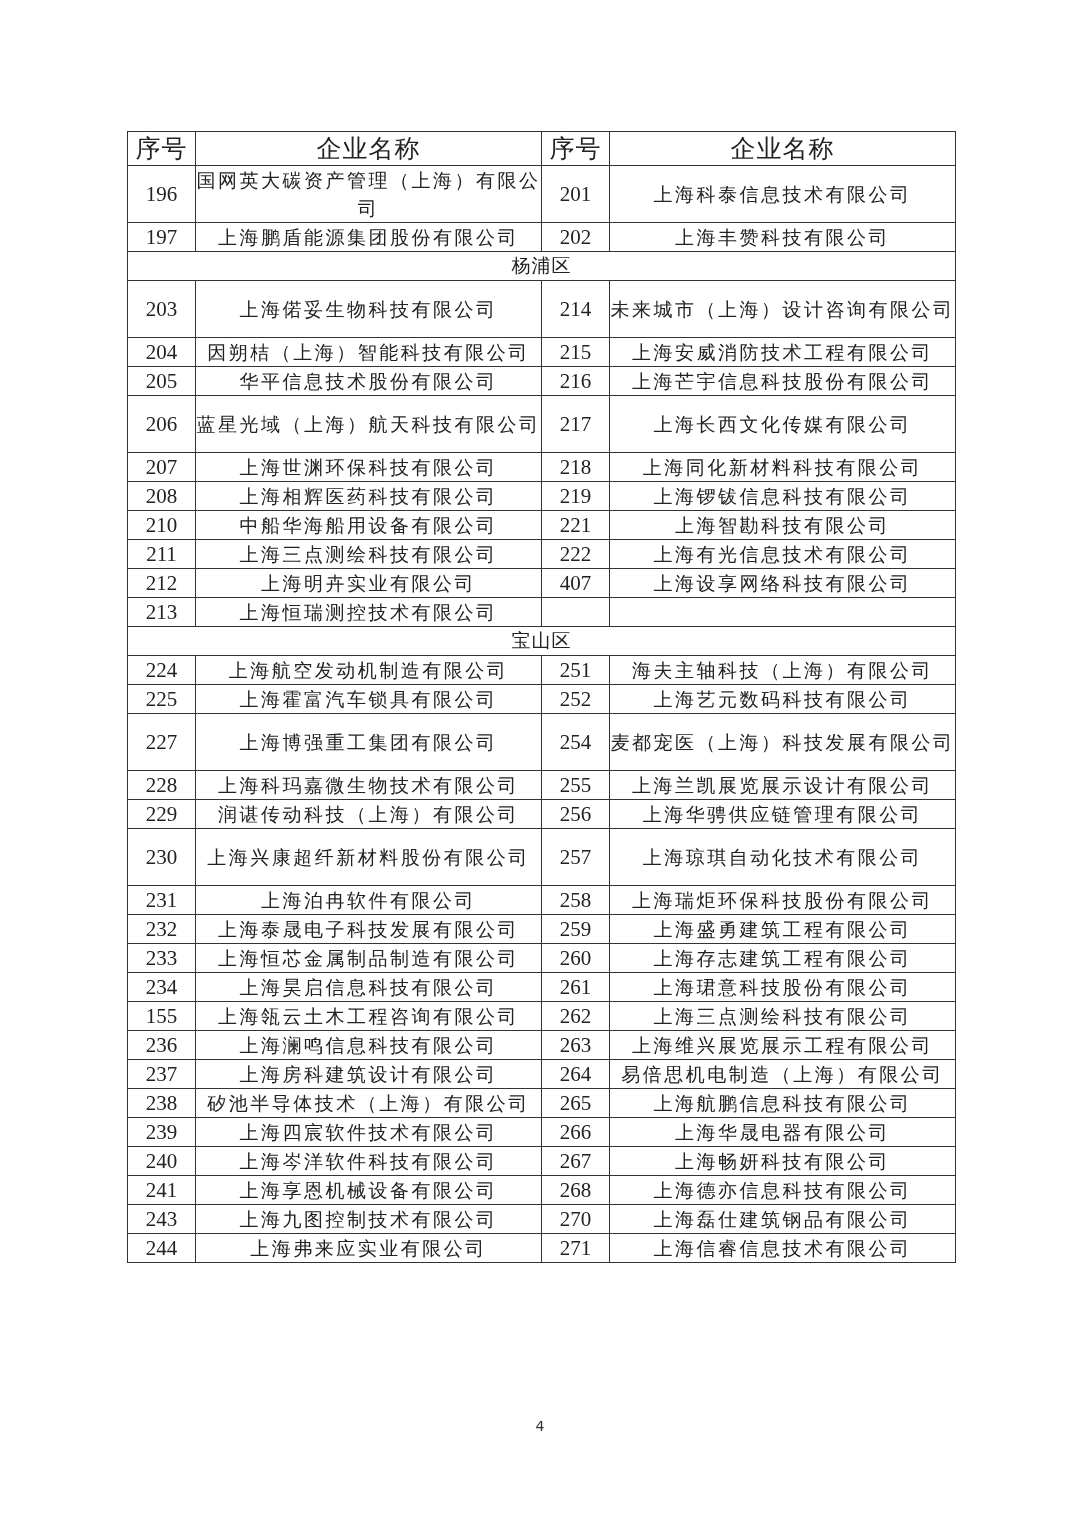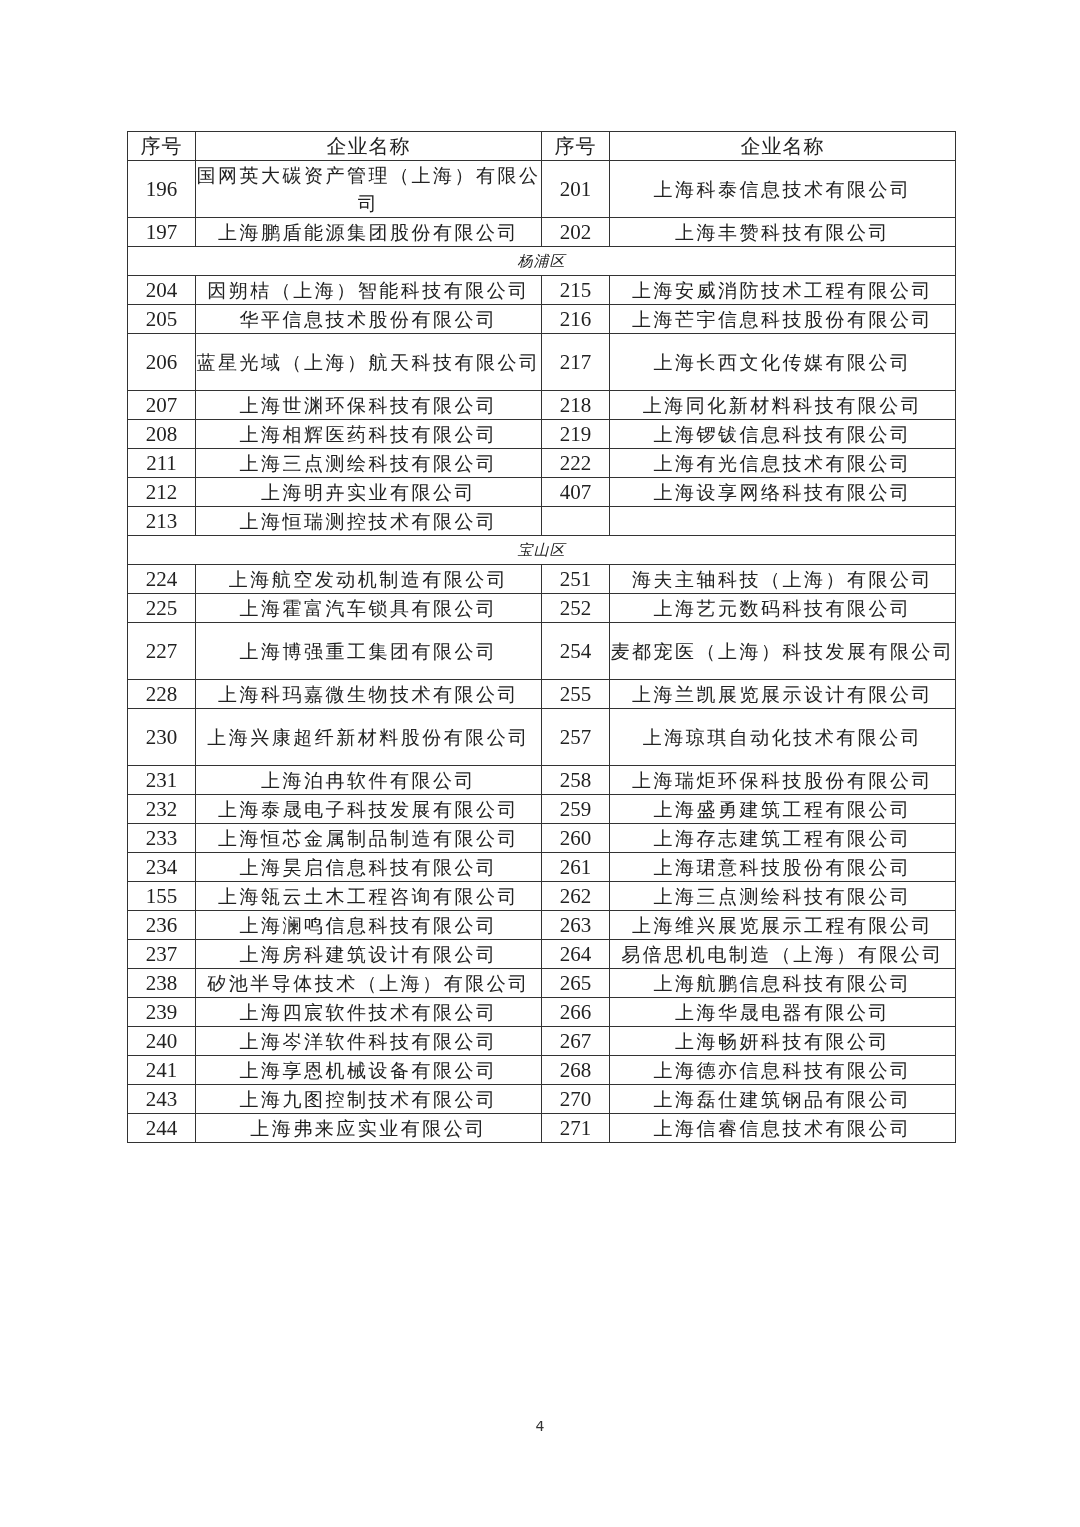--- a/index.html
+++ b/index.html
@@ -2,26 +2,26 @@
 <html><head>
 <meta charset="utf-8">
 <style>
   html, body { margin: 0; padding: 0; background: #ffffff; }
   body { width: 1080px; height: 1527px; position: relative; font-family: "DejaVu Serif", "Liberation Serif", serif; color: #222; }
   .page { position: absolute; left: 0; top: 0; width: 1080px; height: 1527px; background: #fff; }
   table.list { position: absolute; left: 127px; top: 131px; width: 828px; border-collapse: collapse; table-layout: fixed; }
   table.list td, table.list th { border: 1.3px solid #333; padding: 0; text-align: center; vertical-align: middle; font-weight: normal; }
   col.c-no { width: 68px; }
   col.c-name { width: 346px; }
-  th { font-size: 20px; height: 28px; letter-spacing: 1px; }
+  th { font-size: 25px; height: 28px; letter-spacing: 1px; }
   td.no { font-family: "Liberation Serif", "DejaVu Serif", serif; font-size: 21px; }
   td.name { font-size: 19px; letter-spacing: 2.5px; line-height: 28px; padding: 0 8px; }
   tr.r1 td { height: 28px; }
   tr.r2 td { height: 56px; }
-  td.district { text-align: left; padding-left: 10px; font-size: 15px; height: 28px; letter-spacing: 1px; font-style: italic; }
+  td.district { text-align: left; padding-left: 10px; font-size: 19px; height: 28px; letter-spacing: 1px; }
   .pageno { position: absolute; left: 0; width: 1080px; top: 1418px; text-align: center; font-family: "DejaVu Sans", sans-serif; font-size: 14px; color: #333; }
 </style>
 </head>
 <body>
 
 <div class="page">
   <table class="list">
     <colgroup>
       <col class="c-no">
         <col class="c-name">
@@ -45,20 +45,26 @@
         </tr>
         <tr class="r1">
           <td class="no">197</td>
           <td class="name">上海鹏盾能源集团股份有限公司</td>
           <td class="no">202</td>
           <td class="name">上海丰赞科技有限公司</td>
         </tr>
         <tr>
           <td colspan="4" class="district">杨浦区</td>
         </tr>
+        <tr class="r2">
+          <td class="no">203</td>
+          <td class="name">上海偌妥生物科技有限公司</td>
+          <td class="no">214</td>
+          <td class="name">未来城市（上海）设计咨询有限公司</td>
+        </tr>
         <tr class="r1">
           <td class="no">204</td>
           <td class="name">因朔桔（上海）智能科技有限公司</td>
           <td class="no">215</td>
           <td class="name">上海安威消防技术工程有限公司</td>
         </tr>
         <tr class="r1">
           <td class="no">205</td>
           <td class="name">华平信息技术股份有限公司</td>
           <td class="no">216</td>
@@ -76,20 +82,26 @@
           <td class="no">218</td>
           <td class="name">上海同化新材料科技有限公司</td>
         </tr>
         <tr class="r1">
           <td class="no">208</td>
           <td class="name">上海相辉医药科技有限公司</td>
           <td class="no">219</td>
           <td class="name">上海锣钹信息科技有限公司</td>
         </tr>
         <tr class="r1">
+          <td class="no">210</td>
+          <td class="name">中船华海船用设备有限公司</td>
+          <td class="no">221</td>
+          <td class="name">上海智勘科技有限公司</td>
+        </tr>
+        <tr class="r1">
           <td class="no">211</td>
           <td class="name">上海三点测绘科技有限公司</td>
           <td class="no">222</td>
           <td class="name">上海有光信息技术有限公司</td>
         </tr>
         <tr class="r1">
           <td class="no">212</td>
           <td class="name">上海明卉实业有限公司</td>
           <td class="no">407</td>
           <td class="name">上海设享网络科技有限公司</td>
@@ -119,20 +131,26 @@
           <td class="no">227</td>
           <td class="name">上海博强重工集团有限公司</td>
           <td class="no">254</td>
           <td class="name">麦都宠医（上海）科技发展有限公司</td>
         </tr>
         <tr class="r1">
           <td class="no">228</td>
           <td class="name">上海科玛嘉微生物技术有限公司</td>
           <td class="no">255</td>
           <td class="name">上海兰凯展览展示设计有限公司</td>
+        </tr>
+        <tr class="r1">
+          <td class="no">229</td>
+          <td class="name">润谌传动科技（上海）有限公司</td>
+          <td class="no">256</td>
+          <td class="name">上海华骋供应链管理有限公司</td>
         </tr>
         <tr class="r2">
           <td class="no">230</td>
           <td class="name">上海兴康超纤新材料股份有限公司</td>
           <td class="no">257</td>
           <td class="name">上海琼琪自动化技术有限公司</td>
         </tr>
         <tr class="r1">
           <td class="no">231</td>
           <td class="name">上海泊冉软件有限公司</td>

